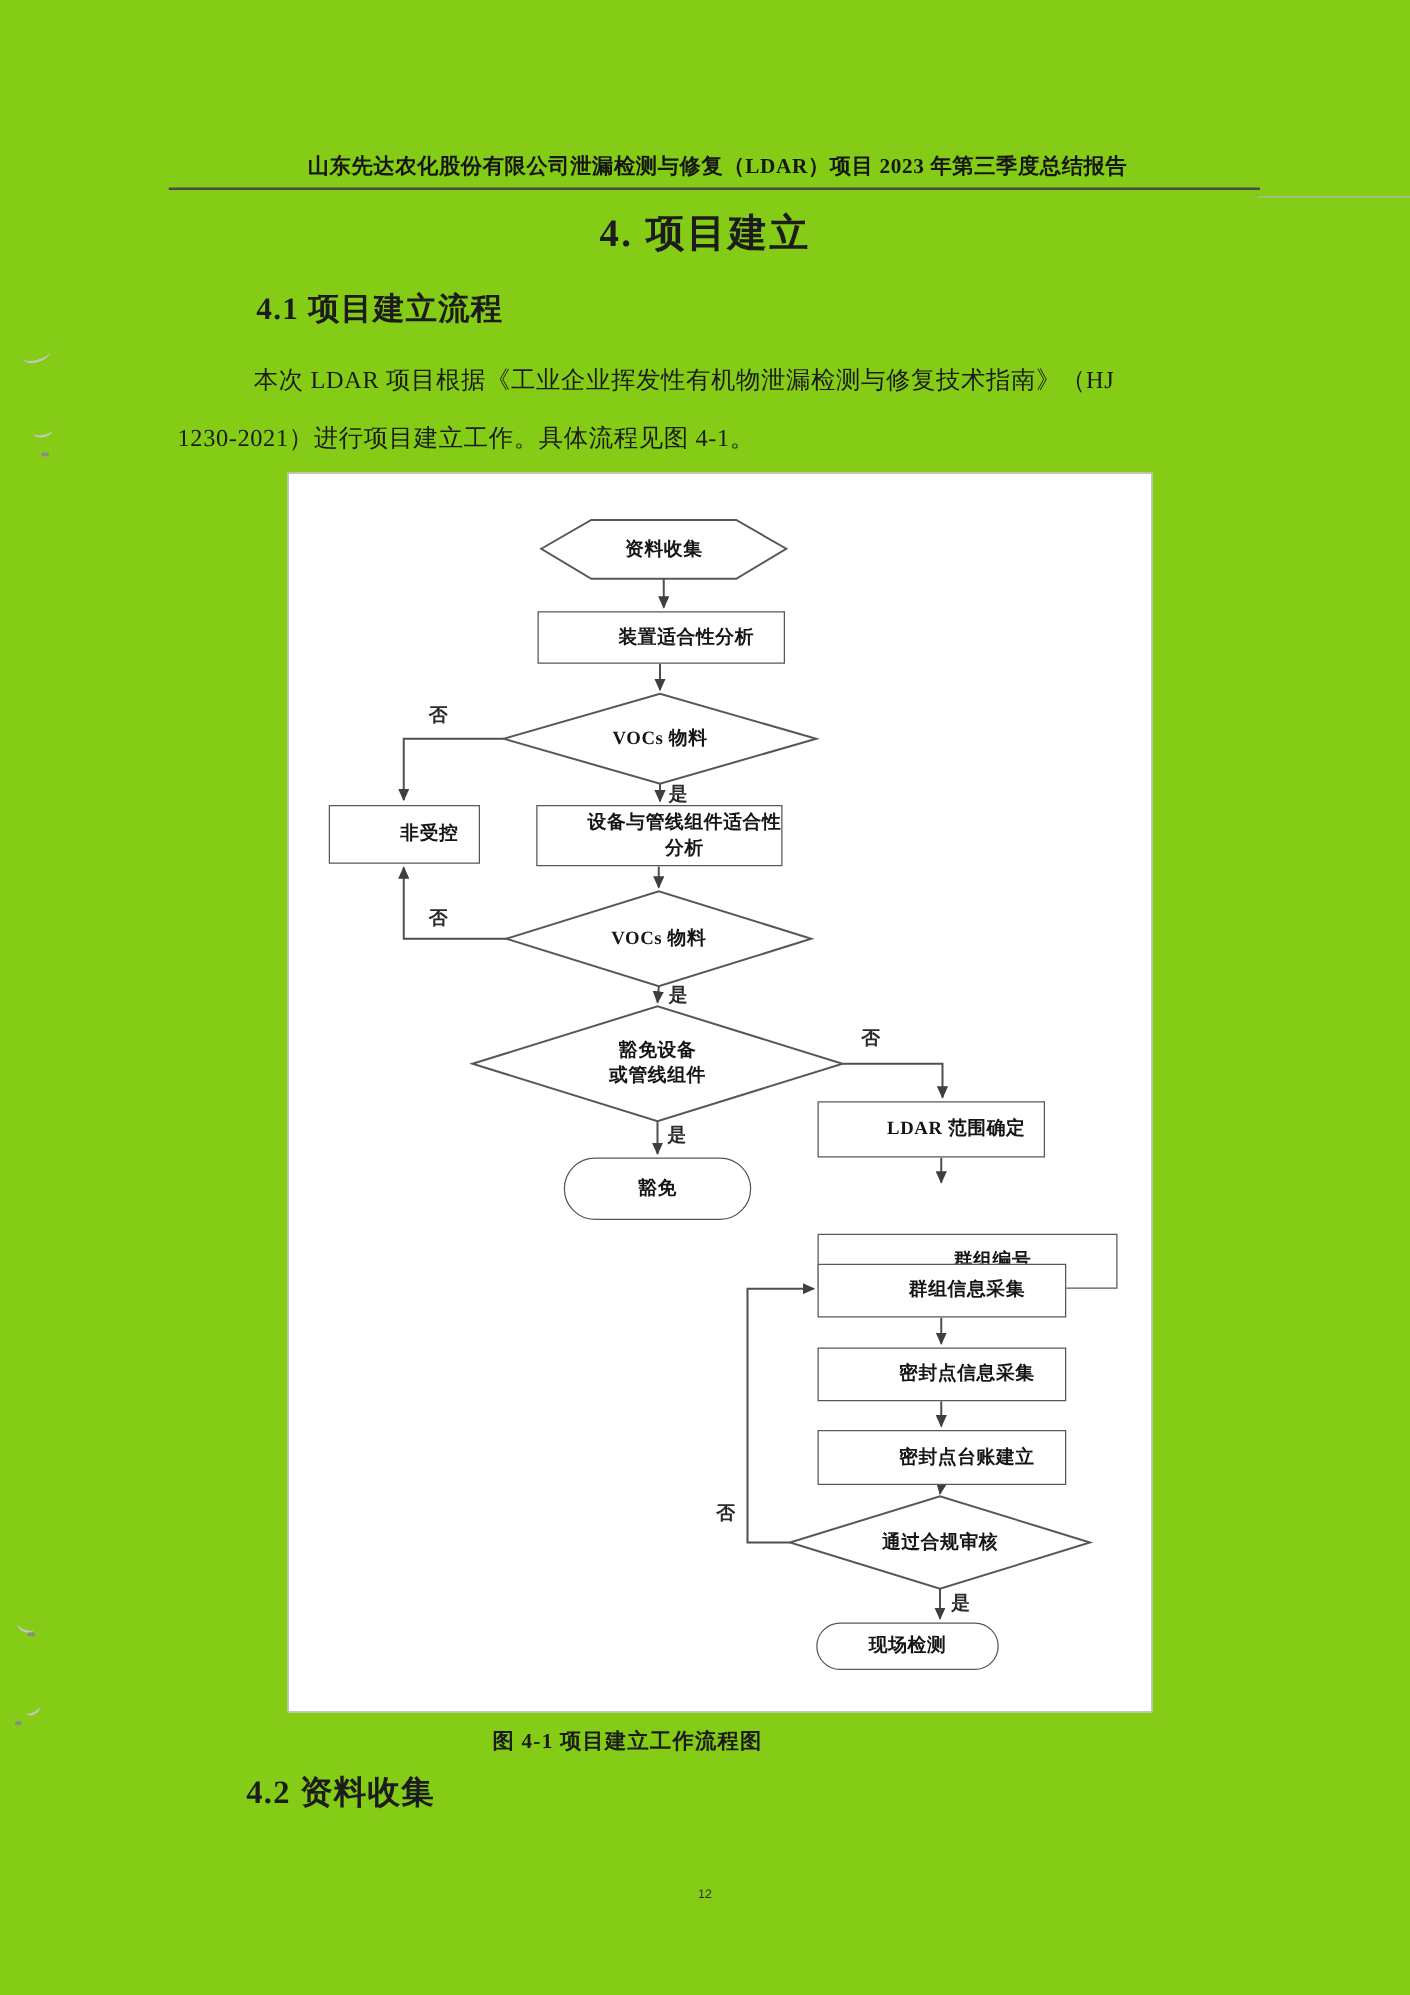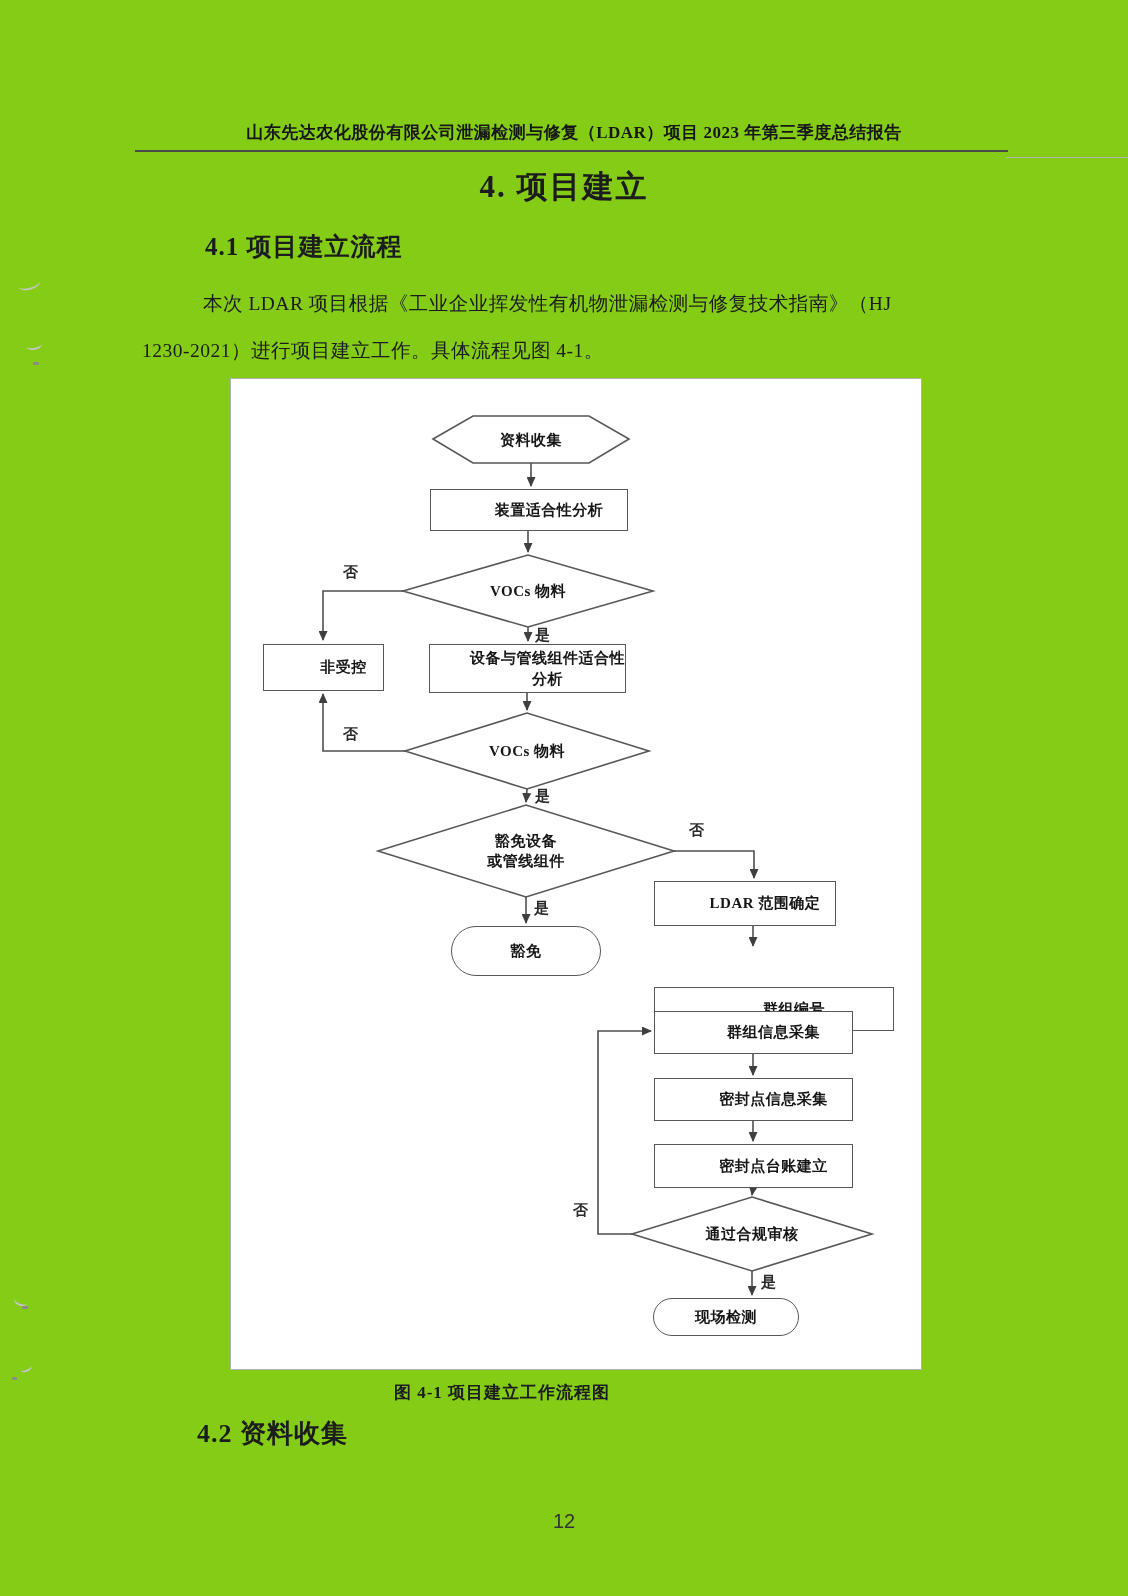--- a/index.html
+++ b/index.html
@@ -32,21 +32,21 @@
   .rect { border:1.5px solid #575757; background:#ffffff;padding-left:40px; }
   .stadium { border:1.5px solid #575757; background:#ffffff; border-radius:26px; }
   .overlay { background:transparent; }
   .pre { white-space:pre-line; }
   .edge-label { position:absolute; font-size:15px; font-weight:bold; color:#2a2a2a; }
 
   .caption { position:absolute; left:0; top:1381px; width:1004px; text-align:center;
     font-size:17px; font-weight:bold; letter-spacing:1px; }
   .sec-42 { position:absolute; left:197px; top:1416px; font-size:26px; font-weight:bold; margin:0; letter-spacing:1px; }
   .page-num { position:absolute; left:0; top:1510px; width:1128px; text-align:center;
-    font-size:20px; font-family:"Liberation Sans","DejaVu Sans",sans-serif; color:#333; }
+    font-size:10px; font-family:"Liberation Sans","DejaVu Sans",sans-serif; color:#333; }
 
   .artifact { position:absolute; }
   .squiggle { border-bottom:2px solid #c6c6c6; border-radius:50%; }
   .dot { background:#8a8a8a; border-radius:1px; }
 </style>
 </head>
 <body>
 
 <div class="page">
 

